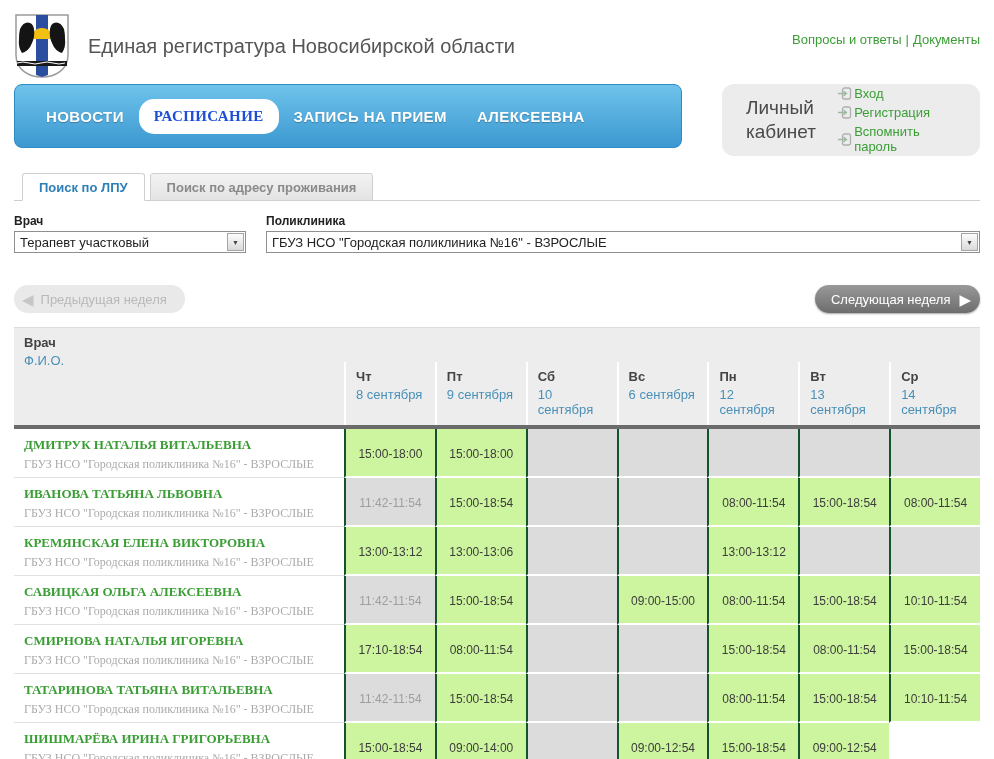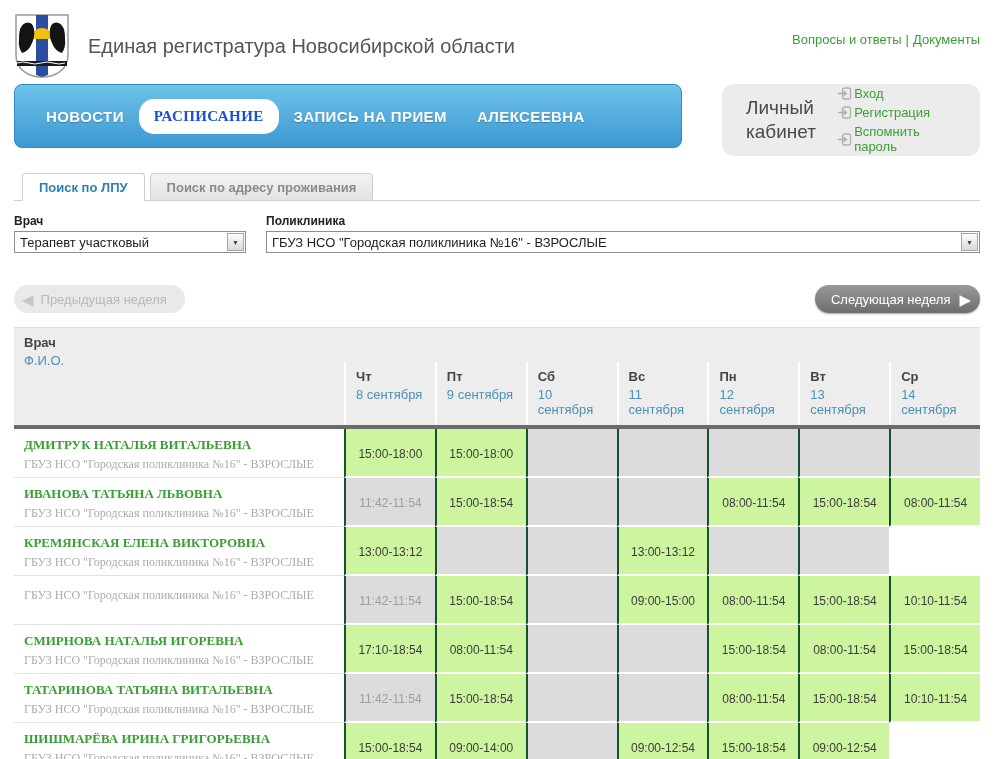--- a/index.html
+++ b/index.html
@@ -189,21 +189,21 @@
         <div class="th day">
           <div class="l1">Пт</div>
           <div class="l2">9 сентября</div>
         </div>
         <div class="th day">
           <div class="l1">Сб</div>
           <div class="l2">10 сентября</div>
         </div>
         <div class="th day">
           <div class="l1">Вс</div>
-          <div class="l2">11 сентября</div>
+          <div class="l2">6 сентября</div>
         </div>
         <div class="th day">
           <div class="l1">Пн</div>
           <div class="l2">12 сентября</div>
         </div>
         <div class="th day">
           <div class="l1">Вт</div>
           <div class="l2">13 сентября</div>
         </div>
         <div class="th day">
@@ -238,28 +238,30 @@
           <div class="cell-day work">08:00-11:54</div>
           <div class="cell-day work">15:00-18:54</div>
           <div class="cell-day work">08:00-11:54</div>
         </div>
         <div class="row">
           <div class="cell-doc">
             <div class="doc-name">КРЕМЯНСКАЯ ЕЛЕНА ВИКТОРОВНА</div>
             <div class="doc-org">ГБУЗ НСО "Городская поликлиника №16" - ВЗРОСЛЫЕ</div>
           </div>
           <div class="cell-day work">13:00-13:12</div>
+          <div class="cell-day work">13:00-13:06</div>
           <div class="cell-day none"></div>
           <div class="cell-day none"></div>
           <div class="cell-day work">13:00-13:12</div>
           <div class="cell-day none"></div>
           <div class="cell-day none"></div>
         </div>
         <div class="row">
           <div class="cell-doc">
+            <div class="doc-name">САВИЦКАЯ ОЛЬГА АЛЕКСЕЕВНА</div>
             <div class="doc-org">ГБУЗ НСО "Городская поликлиника №16" - ВЗРОСЛЫЕ</div>
           </div>
           <div class="cell-day none">11:42-11:54</div>
           <div class="cell-day work">15:00-18:54</div>
           <div class="cell-day none"></div>
           <div class="cell-day work">09:00-15:00</div>
           <div class="cell-day work">08:00-11:54</div>
           <div class="cell-day work">15:00-18:54</div>
           <div class="cell-day work">10:10-11:54</div>
         </div>

